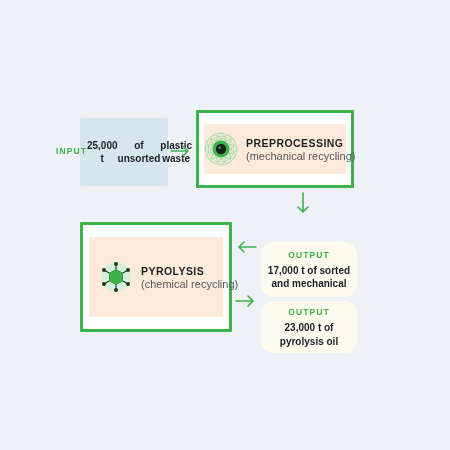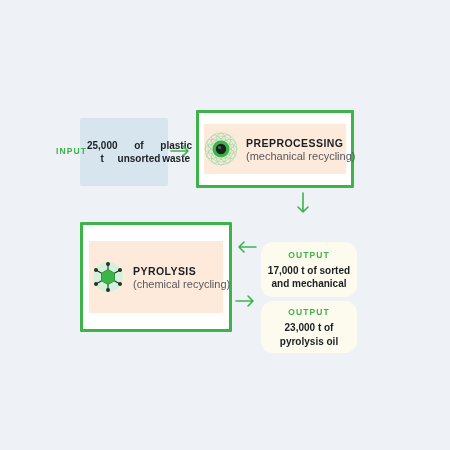--- a/index.html
+++ b/index.html
@@ -106,21 +106,22 @@
   #preprocessing-box .process-label-block { margin-left: 8px; }
 
   #pyrolysis-box {
     left: 80px;
     top: 222px;
     width: 152px;
     height: 110px;
   }
   #pyrolysis-box .process-inner {
     width: 134px;
-    height: 72px;
+    height: 80px;
+    padding-left: 8px;
   }
   #pyrolysis-box .process-label-block { margin-left: 6px; }
 
   
   .output-card {
     position: absolute;
     background: #fcfbee;
     border-radius: 12px;
     box-sizing: border-box;
     display: flex;

